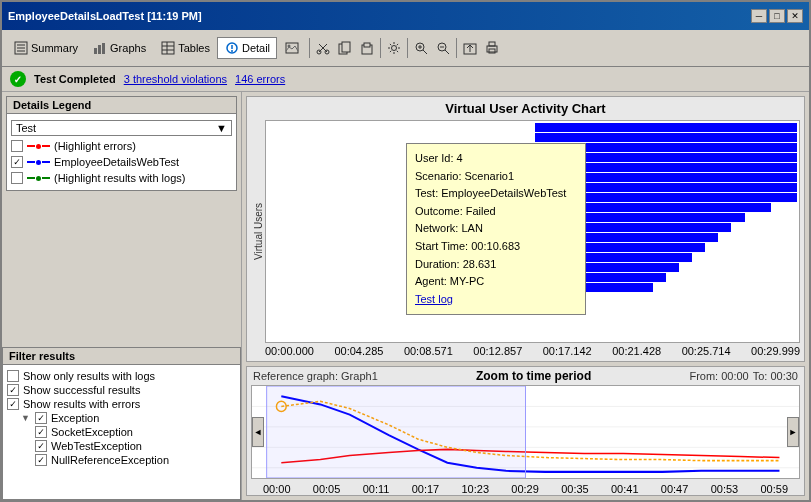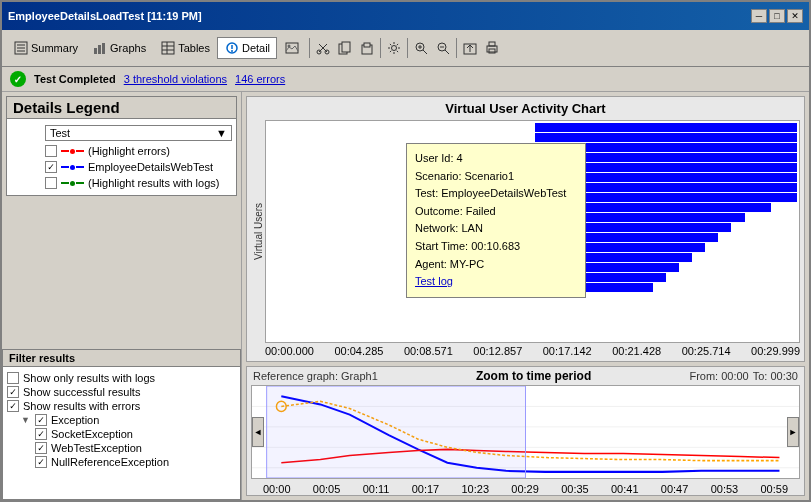--- a/index.html
+++ b/index.html
@@ -28,22 +28,22 @@
     .status-text { font-weight: bold; font-size: 11px; }
     .status-link { color: #0000cc; text-decoration: underline; cursor: pointer; font-size: 11px; }
     
     
     .main-content { display: flex; flex: 1; overflow: hidden; }
     
     
     .left-panel { width: 240px; flex-shrink: 0; display: flex; flex-direction: column; border-right: 1px solid #a0a0a0; background: #d4d0c8; }
     
     .panel-section { border: 1px solid #808080; margin: 4px; background: #ffffff; }
-    .panel-section-title { background: #d4d0c8; padding: 2px 6px; font-weight: bold; border-bottom: 1px solid #808080; font-size: 15px; }
-    .panel-section-content { padding: 4px; margin-left: 34px; }
+    .panel-section-title { background: #d4d0c8; padding: 2px 6px; font-weight: bold; border-bottom: 1px solid #808080; font-size: 11px; }
+    .panel-section-content { padding: 4px; }
     
     .legend-dropdown { display: flex; align-items: center; border: 1px solid #808080; background: white; padding: 1px 4px; margin: 2px 0; }
     
     .legend-item { display: flex; align-items: center; gap: 4px; padding: 2px 0; }
     .legend-checkbox { width: 12px; height: 12px; border: 1px solid #808080; background: white; flex-shrink: 0; }
     .legend-checkbox.checked { background: white; }
     .legend-checkbox.checked::after { content: '✓'; font-size: 9px; display: block; text-align: center; }
     .legend-line { display: flex; align-items: center; gap: 1px; }
     .legend-dash { height: 2px; width: 8px; }
     .legend-dot { width: 5px; height: 5px; border-radius: 50%; }
@@ -337,20 +337,21 @@
               <div style="height:9px;background:blue;width:45%;"></div>
             </div>
 
             <div class="tooltip">
               <div>User Id: 4</div>
               <div>Scenario: Scenario1</div>
               <div>Test: EmployeeDetailsWebTest</div>
               <div>Outcome: Failed</div>
               <div>Network: LAN</div>
               <div>Start Time: 00:10.683</div>
+              <div>Duration: 28.631</div>
               <div>Agent: MY-PC</div>
               <div><span class="tooltip-link">Test log</span></div>
             </div>
           </div>
         </div>
         <div class="x-axis">
           <span>00:00.000</span>
           <span>00:04.285</span>
           <span>00:08.571</span>
           <span>00:12.857</span>

